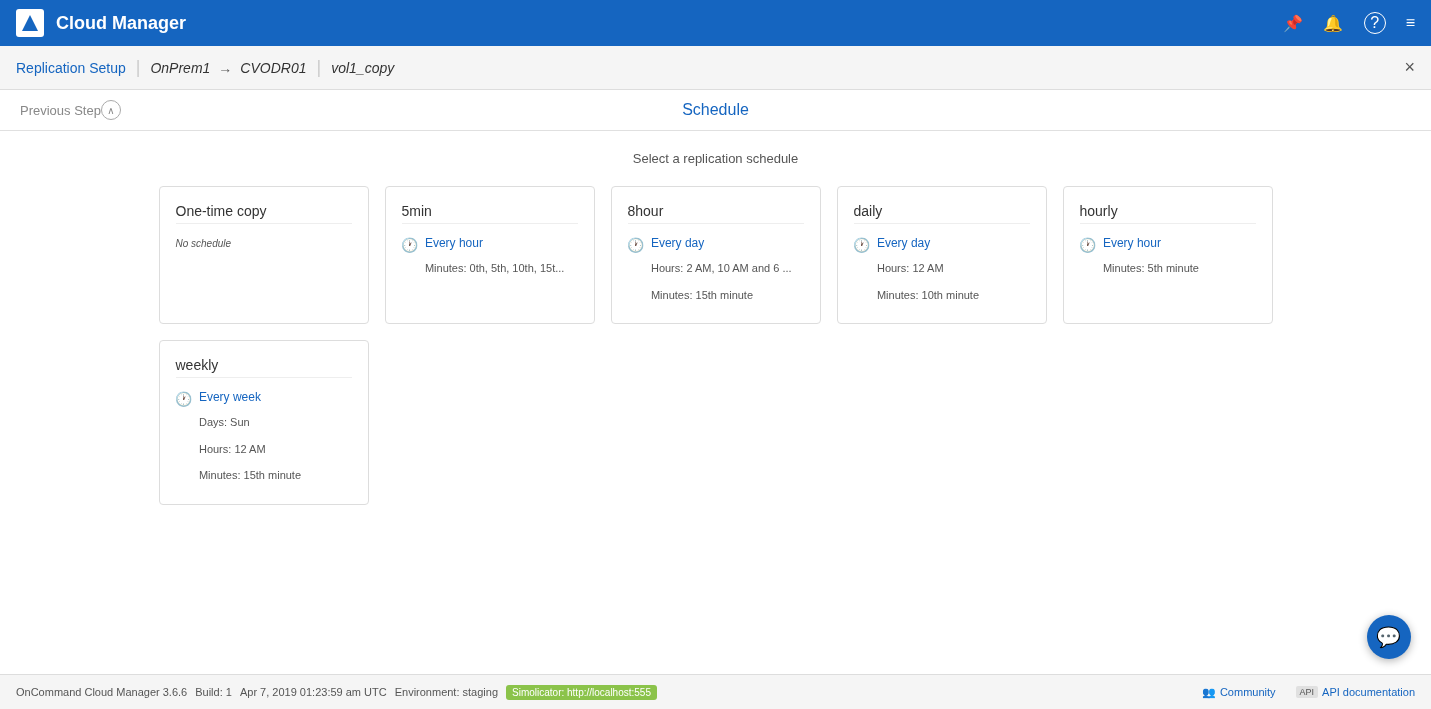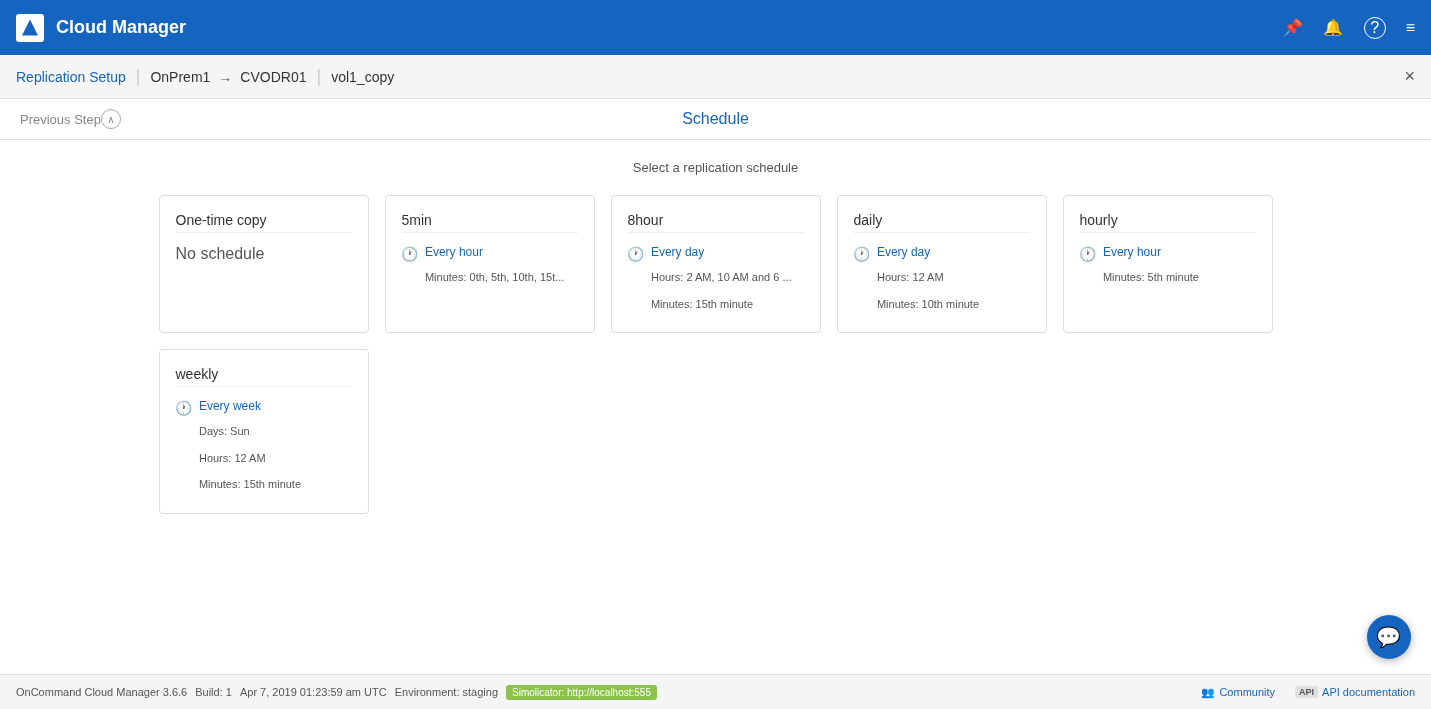--- a/index.html
+++ b/index.html
@@ -2,21 +2,21 @@
 <html><head>
   <meta charset="utf-8">
   <style>
     * { box-sizing: border-box; margin: 0; padding: 0; }
     body { font-family: Arial, sans-serif; font-size: 13px; background: #f5f5f5; display: flex; flex-direction: column; height: 709px; overflow: hidden; }
 
     
     .top-nav {
       background: #1565c0;
       color: white;
-      height: 55px;
+      height: 46px;
       display: flex;
       align-items: center;
       padding: 0 16px;
       flex-shrink: 0;
     }
     .nav-logo {
       width: 28px;
       height: 28px;
       background: white;
       border-radius: 3px;
@@ -71,20 +71,21 @@
       font-size: 14px;
     }
     .breadcrumb-arrow {
       color: #555;
       margin: 0 8px;
       font-size: 14px;
     }
     .breadcrumb-text {
       color: #333;
       font-size: 14px;
+      font-style: italic;
     }
     .breadcrumb-close {
       margin-left: auto;
       font-size: 18px;
       color: #555;
       cursor: pointer;
     }
 
     
     .step-area {
@@ -186,21 +187,22 @@
       color: #1565c0;
       font-size: 12px;
     }
     .card-detail-secondary {
       color: #555;
       font-size: 11px;
       line-height: 1.5;
     }
     .no-schedule {
       color: #555;
-      font-size: 16px;
+      font-size: 10px;
+      font-style: italic;
     }
 
     
     .cards-row2 {
       display: flex;
       gap: 16px;
       justify-content: center;
       margin-top: 16px;
     }
 
@@ -242,21 +244,21 @@
       align-items: center;
       gap: 4px;
       font-size: 11px;
     }
     .api-badge {
       background: #e0e0e0;
       color: #555;
       padding: 1px 4px;
       border-radius: 2px;
       font-size: 9px;
-      font-weight: bold;
+      font-weight: normal;
     }
 
     
     .chat-btn {
       position: fixed;
       bottom: 50px;
       right: 20px;
       width: 44px;
       height: 44px;
       background: #1565c0;

